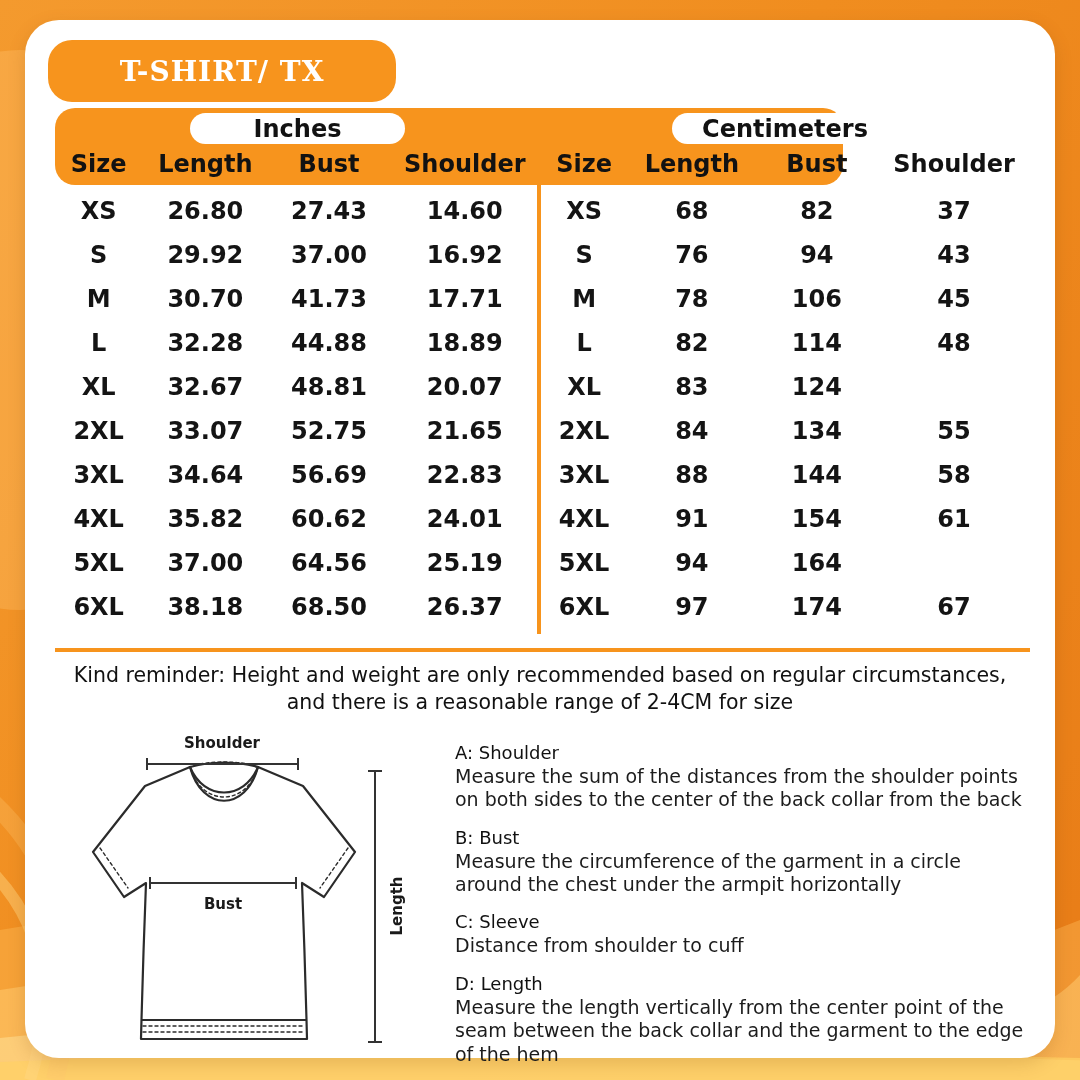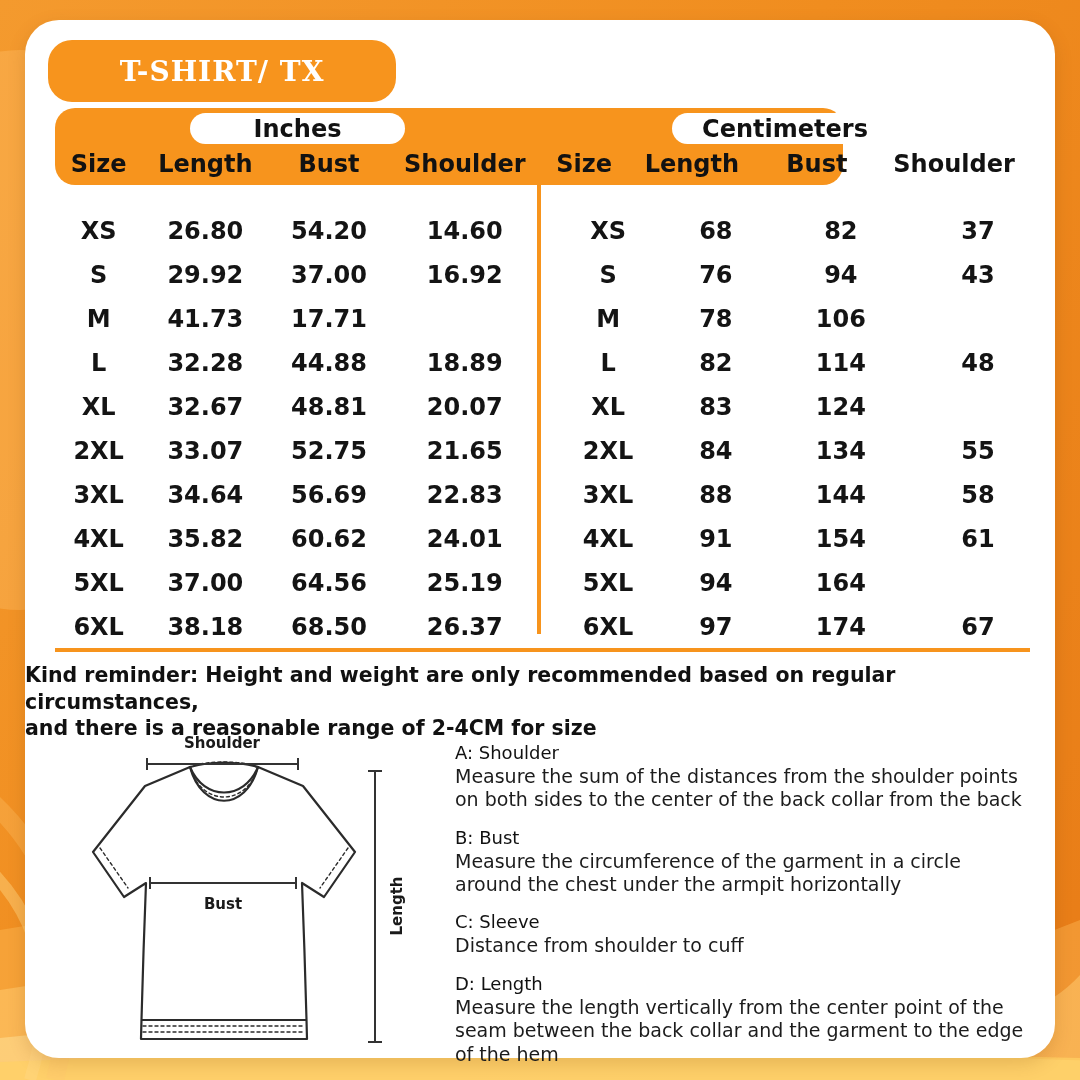--- a/index.html
+++ b/index.html
@@ -34,36 +34,36 @@
   .pill-wrap { display:flex; justify-content:center; }
   .unit-pill {
     background:#ffffff; border-radius:16px; height:31px; min-width:215px;
     display:flex; align-items:center; justify-content:center;
     font-weight:bold; font-size:24px; color:#121212; padding:0 30px;
   }
   .cols { display:grid; grid-template-columns:18% 26% 25% 31%; margin-top:3px; }
   .cols .h { text-align:center; font-weight:bold; font-size:24px; color:#121212; line-height:34px; }
 
   .rows-area {
-    position:absolute; left:30px; top:184px; width:975px;
-    display:grid; grid-template-columns:485px 490px;gap:24px;
+    position:absolute; left:30px; top:164px; width:975px;
+    display:grid; grid-template-columns:485px 490px;
   }
   .rows-half { padding-top:5px; }
   .trow { display:grid; grid-template-columns:18% 26% 25% 31%; height:44px; }
   .trow .c {
     text-align:center; font-weight:bold; font-size:24px; color:#141414;
     display:flex; align-items:center; justify-content:center;
   }
 
   .v-divider { position:absolute; left:512px; top:165px; width:4px; height:449px; background:var(--orange); }
   .h-rule    { position:absolute; left:30px; top:628px; width:975px; height:4px; background:var(--orange); }
 
   .reminder {
-    position:absolute; left:0; top:642px; width:1030px; text-align:left;
-    font-weight:bold; font-size:20.5px; color:#111111; line-height:1.3;
+    position:absolute; left:0; top:642px; width:1030px; text-align:center;
+    font-weight:normal; font-size:20.5px; color:#111111; line-height:1.3;
   }
 
   .diagram { position:absolute; left:45px; top:714px; width:380px; height:320px; }
 
   .instructions { position:absolute; left:430px; top:722px; width:578px; }
   .instr-block { margin-bottom:15px; }
   .instr-title { font-weight:normal; font-size:18px; color:#111111; margin-bottom:2px; }
   .instr-body  { font-size:19px; color:#1c1c1c; line-height:1.23; }
 
   :root { --orange:#F7941D; }
@@ -114,31 +114,32 @@
         <span class="h">Shoulder</span>
       </div>
     </div>
   </div>
 
   <div class="rows-area">
     <div class="rows-half">
       <div class="trow">
         <span class="c">XS</span>
         <span class="c">26.80</span>
-        <span class="c">54.20</span>
+        <span class="c">27.43</span>
         <span class="c">14.60</span>
       </div>
       <div class="trow">
         <span class="c">S</span>
         <span class="c">29.92</span>
         <span class="c">37.00</span>
         <span class="c">16.92</span>
       </div>
       <div class="trow">
         <span class="c">M</span>
+        <span class="c">30.70</span>
         <span class="c">41.73</span>
         <span class="c">17.71</span>
       </div>
       <div class="trow">
         <span class="c">L</span>
         <span class="c">32.28</span>
         <span class="c">44.88</span>
         <span class="c">18.89</span>
       </div>
       <div class="trow">
@@ -188,20 +189,21 @@
       <div class="trow">
         <span class="c">S</span>
         <span class="c">76</span>
         <span class="c">94</span>
         <span class="c">43</span>
       </div>
       <div class="trow">
         <span class="c">M</span>
         <span class="c">78</span>
         <span class="c">106</span>
+        <span class="c">45</span>
       </div>
       <div class="trow">
         <span class="c">L</span>
         <span class="c">82</span>
         <span class="c">114</span>
         <span class="c">48</span>
       </div>
       <div class="trow">
         <span class="c">XL</span>
         <span class="c">83</span>

